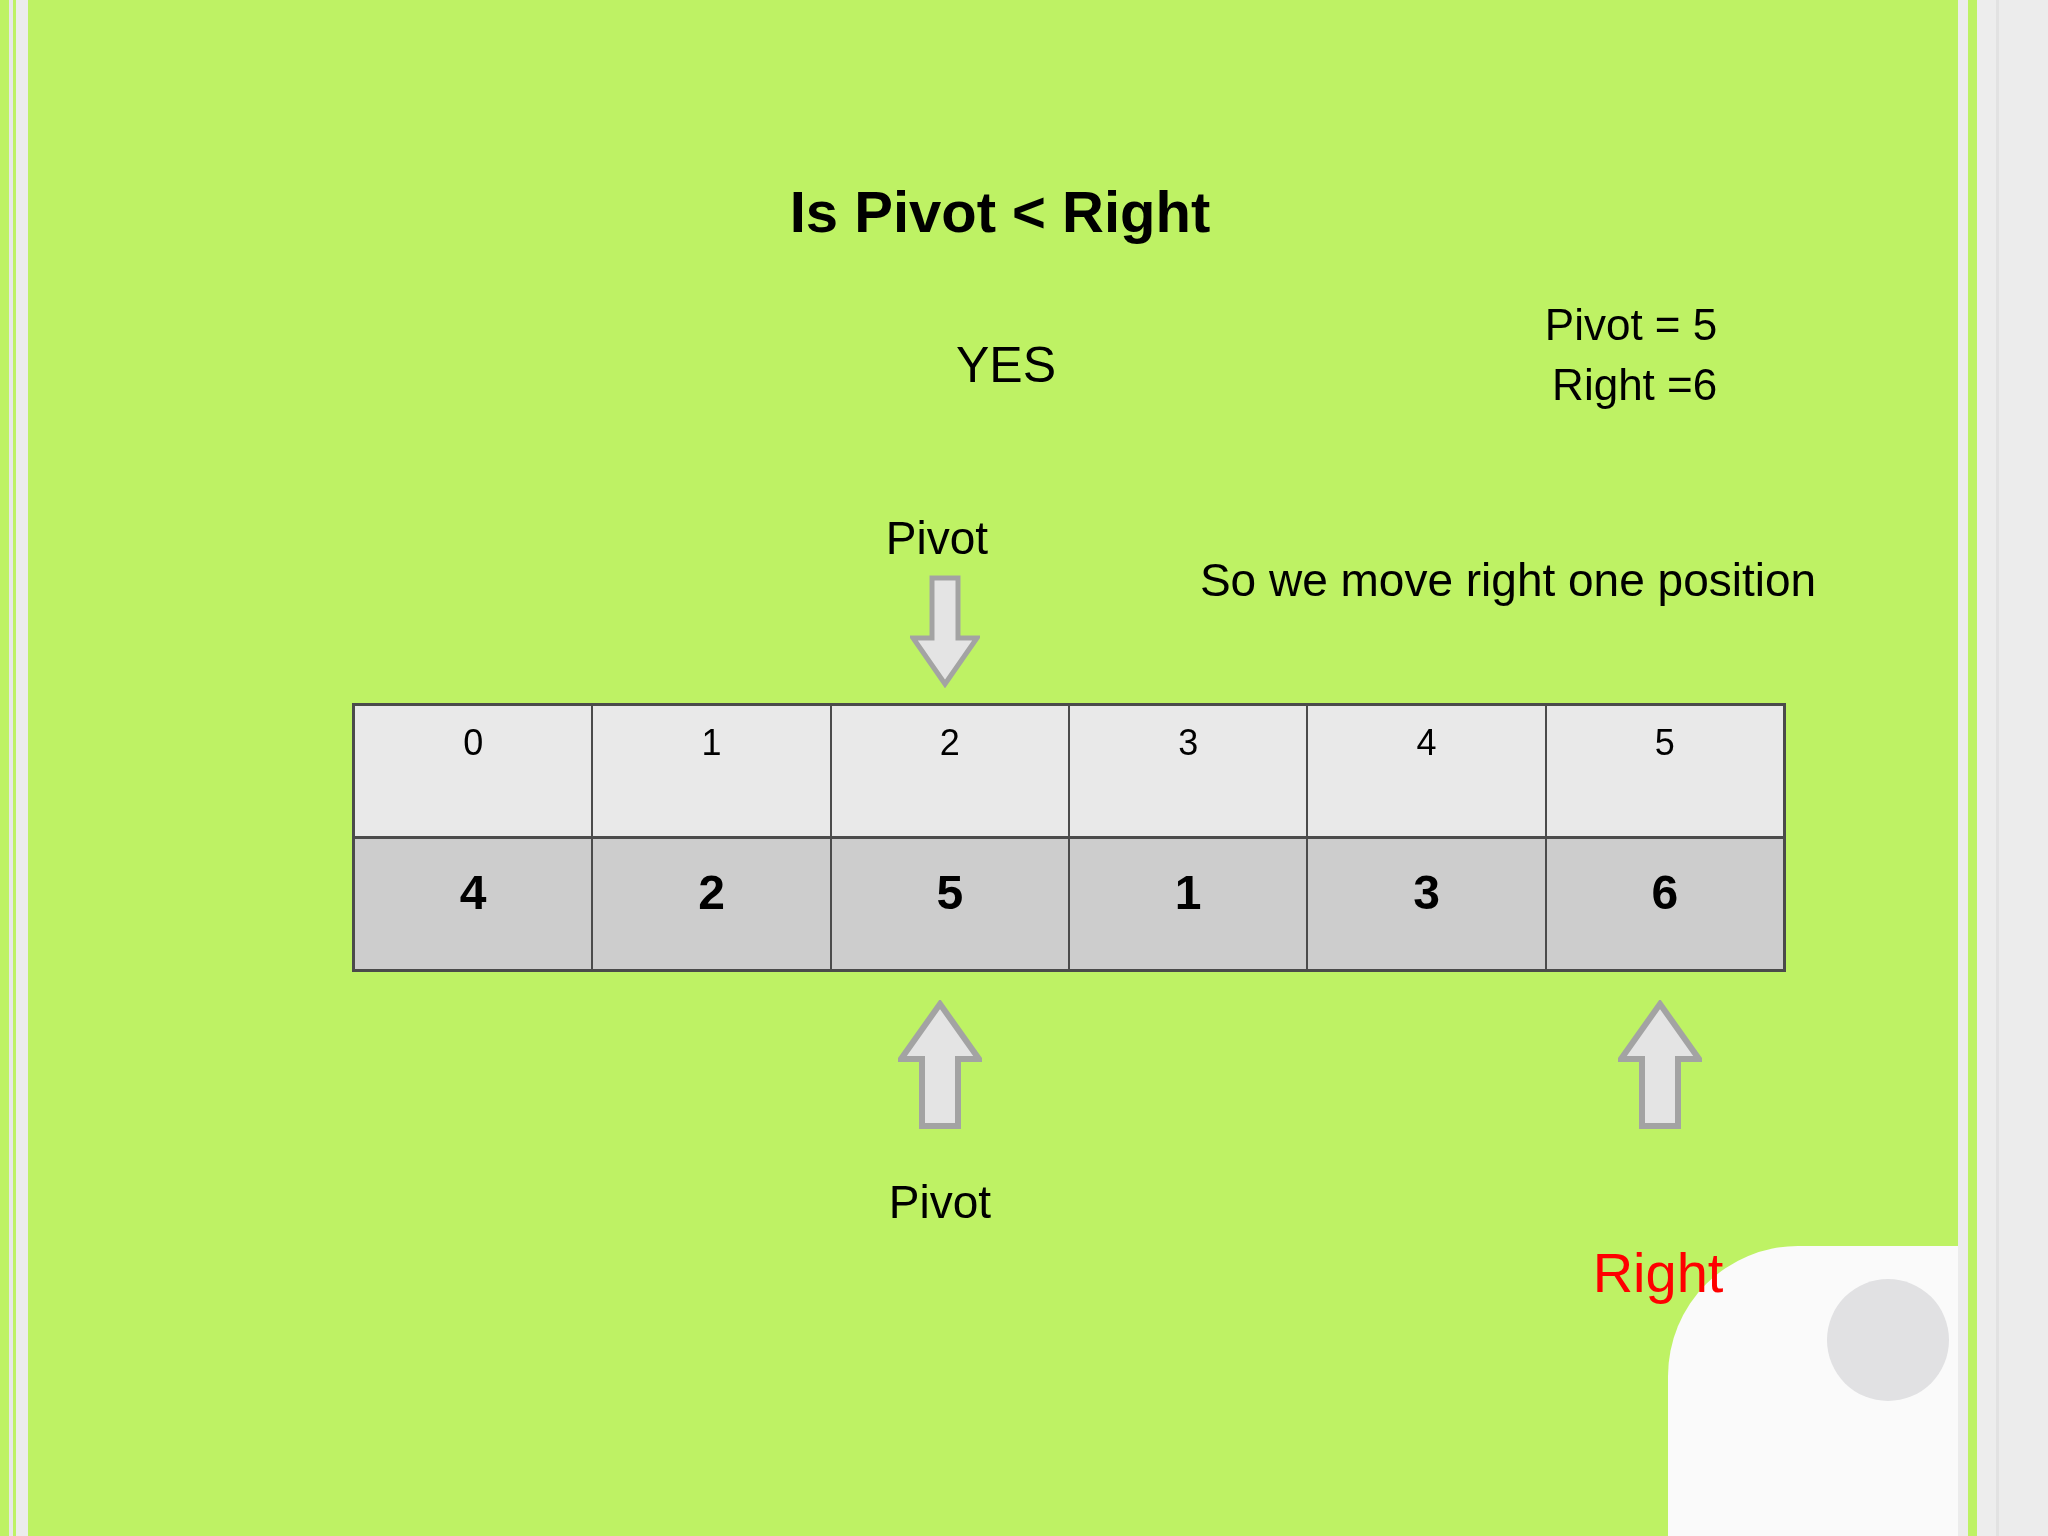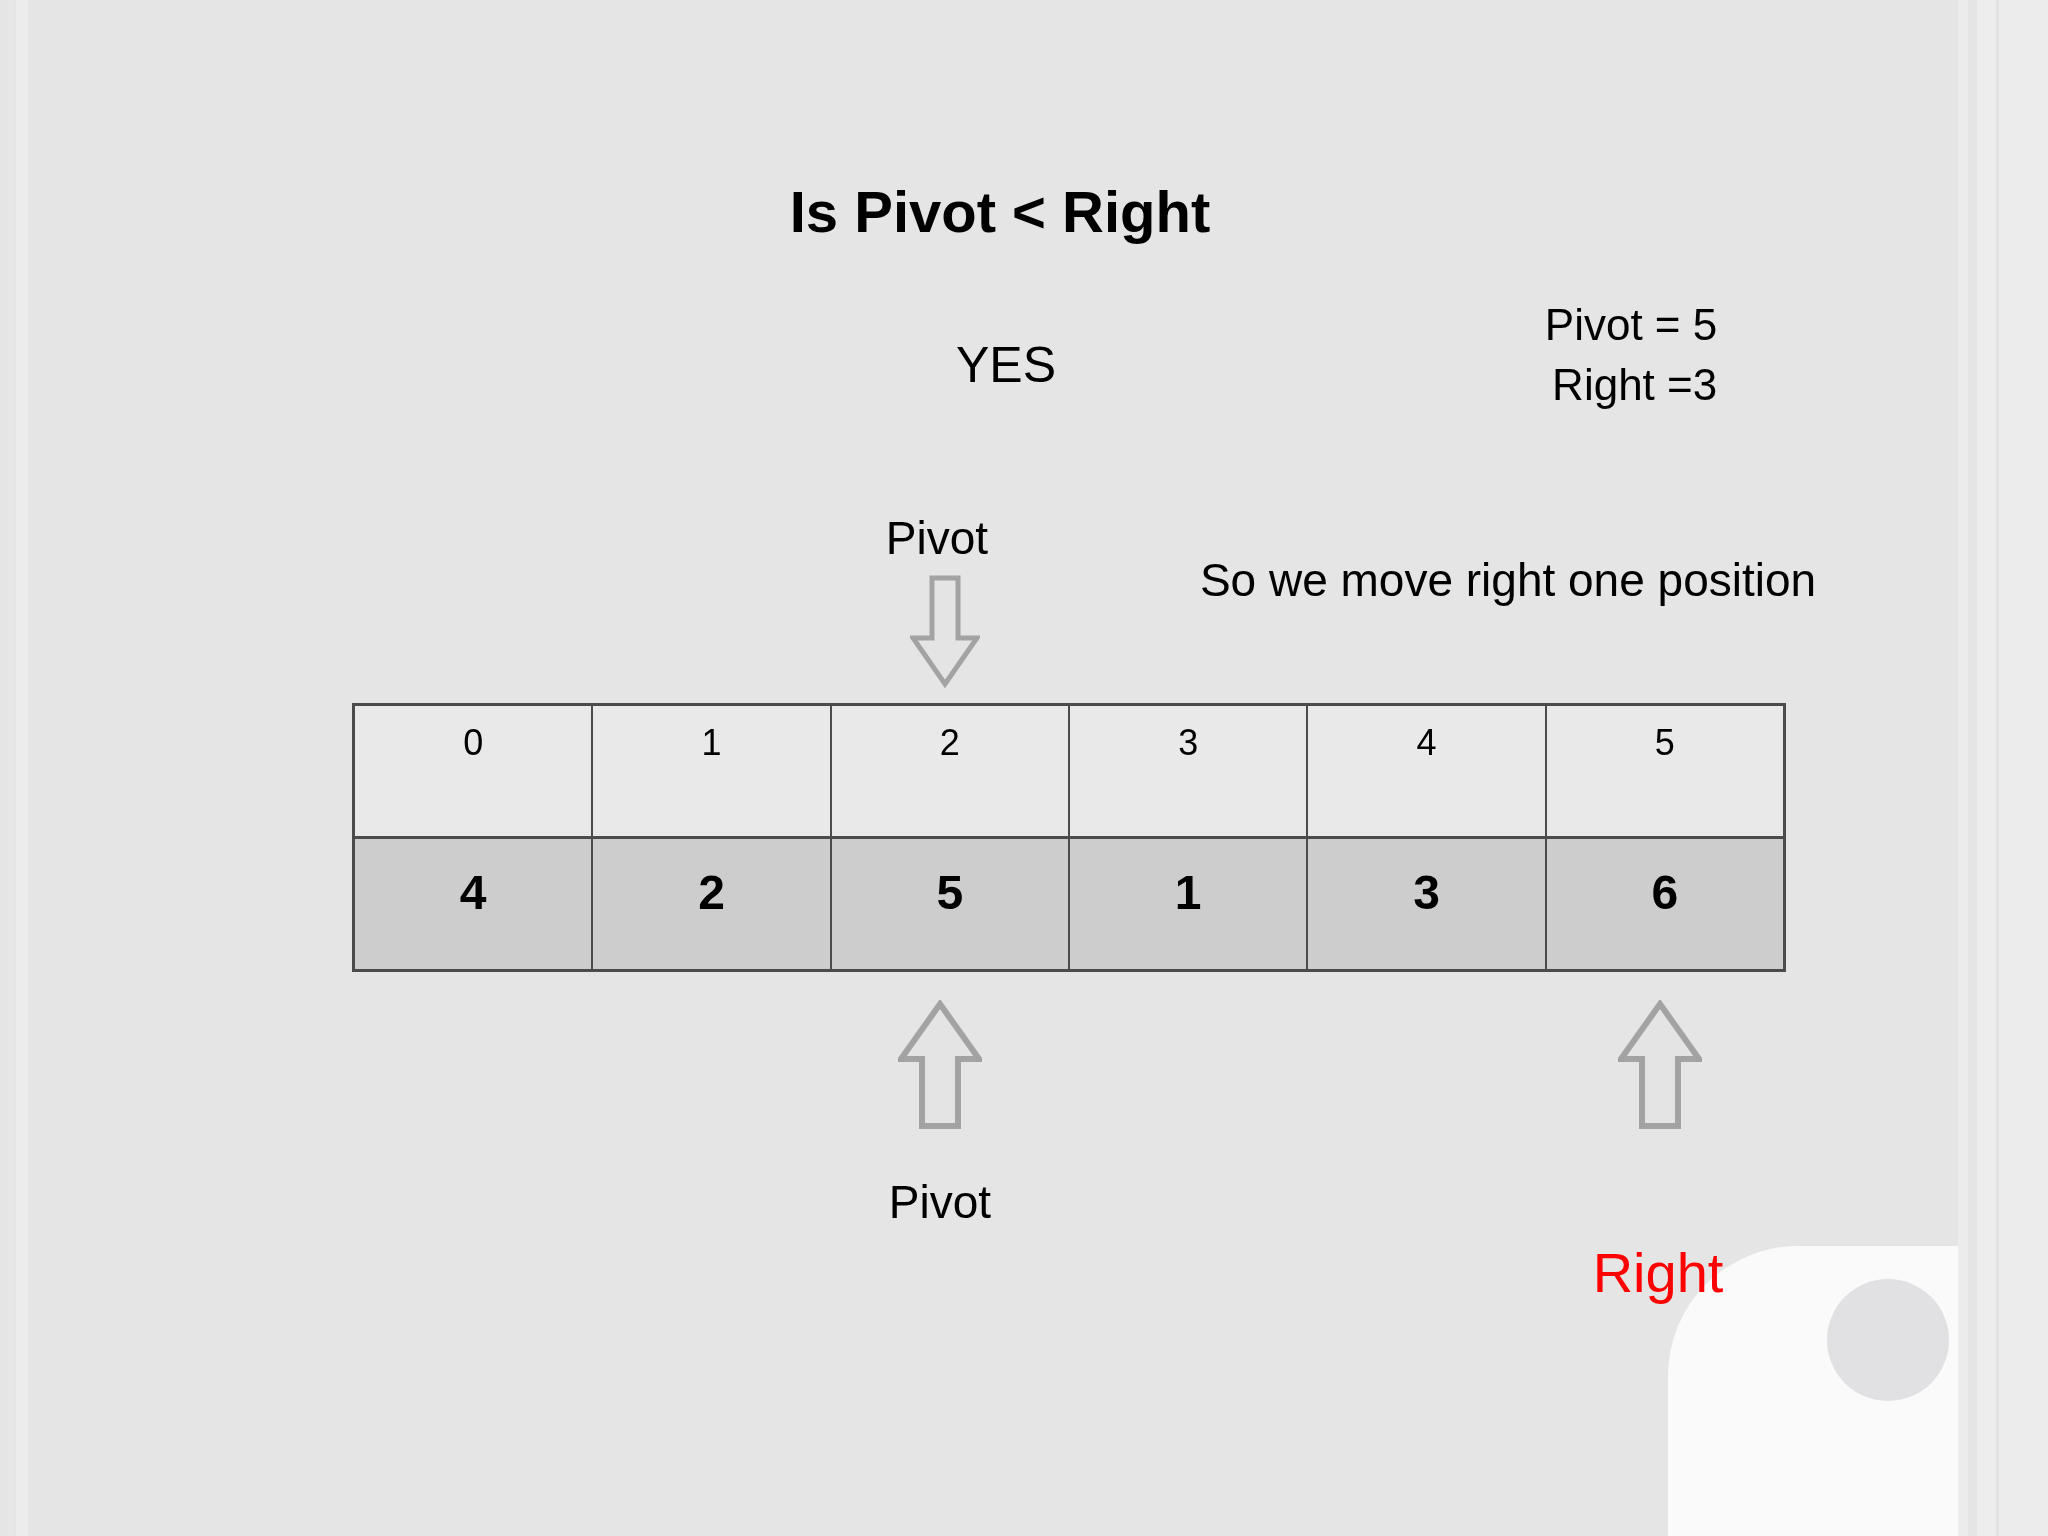--- a/index.html
+++ b/index.html
@@ -1,18 +1,18 @@
 <!DOCTYPE html>
 <html><head>
 <meta charset="utf-8">
 <style>
   html,body{margin:0;padding:0;background:#ffffff;}
   .stage{
     position:relative;width:2048px;height:1536px;overflow:hidden;
-    background:#e5e5e5;font-family:"Liberation Sans",sans-serif;color:#000000;
+    background:#bef264;font-family:"Liberation Sans",sans-serif;color:#000000;
   }
   .abs{position:absolute;}
   
   .stripe{position:absolute;top:0;height:1536px;}
   .stripe-l1{left:9px;width:4px;background:#e7e7e7;}
   .stripe-l2{left:16px;width:12px;background:#ececec;}
   .stripe-r1{left:1958px;width:10px;background:#ececec;}
   .stripe-r2{left:1977px;width:19px;background:#ededed;}
   .stripe-r3{left:1996px;width:3px;background:#e2e2e2;}
   .stripe-r4{left:1999px;width:49px;background:#ececec;}
@@ -57,21 +57,21 @@
   <div class="stripe stripe-r4"></div>
 
   <div class="abs corner-shade"></div>
   <div class="abs corner-circle"></div>
 
   <div class="abs t-center q1">Is Pivot &lt; Right</div>
   <div class="abs t-center q3">YES</div>
 
   <div class="abs vals">
     <div class="line">Pivot = 5</div>
-    <div class="line">Right =3</div>
+    <div class="line">Right =6</div>
   </div>
 
   <div class="abs t-center pivot-label">Pivot</div>
   <svg class="abs arrow-svg" style="left:910px;top:575px;" width="70" height="113" viewBox="0 0 70 113">
     <polygon points="22,3 48,3 48,63 67,63 35,109 3,63 22,63" fill="#e4e4e4" stroke="#a3a3a3" stroke-width="5" stroke-linejoin="miter"></polygon>
   </svg>
 
   <div class="abs t-center note">
     <div>So we move right one position</div>
   </div>

